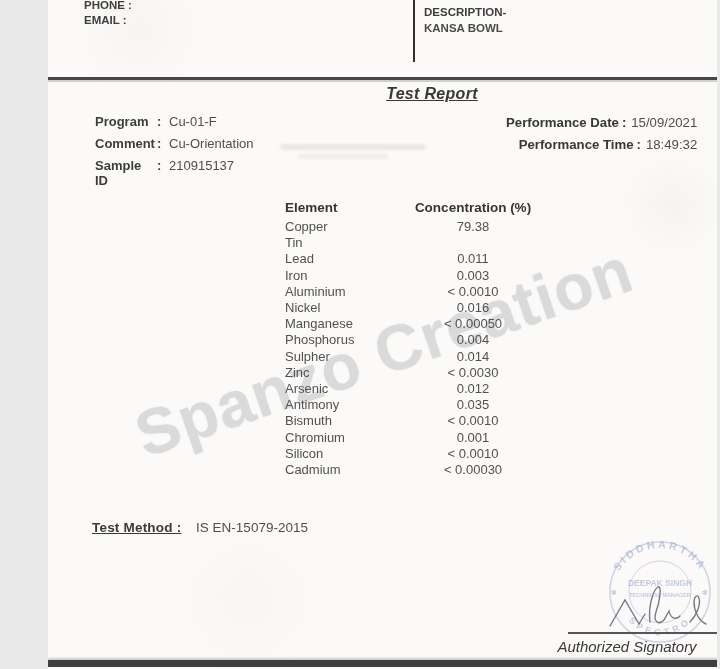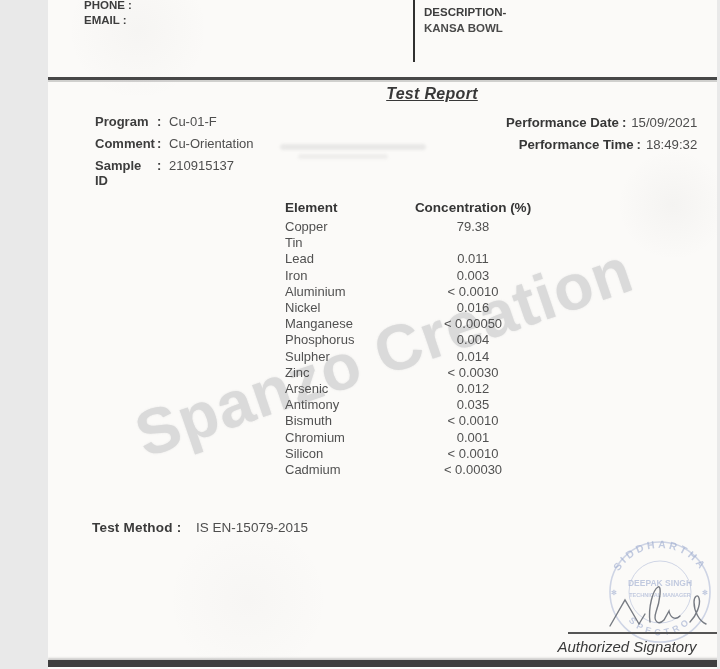--- a/index.html
+++ b/index.html
@@ -41,21 +41,21 @@
   
   .etable{left:237px;top:200px;}
   .thead{display:flex;font-size:13.5px;font-weight:bold;color:#353535;margin-bottom:4px;}
   .thead .el{font-weight:bold;}
   .el{width:128px;}
   .conc{width:120px;text-align:center;}
   .trow{display:flex;font-size:13px;line-height:16.2px;color:#515151;}
 
   
   .method{left:44px;top:520px;font-size:13.5px;}
-  .method .mlabel{font-weight:bold;color:#3a3a3a;letter-spacing:.2px;}
+  .method .mlabel{font-weight:bold;color:#3a3a3a;letter-spacing:.2px;text-decoration:underline;}
   .method .mvalue{margin-left:11px;color:#4e4e4e;}
 
   
   .watermark{
     left:78px;top:402px;transform-origin:0 0;transform:rotate(-19deg);
     font-size:64px;font-weight:bold;letter-spacing:1px;white-space:nowrap;
     color:#d7d7d7;opacity:.9;text-shadow:0 0 2px rgba(220,220,220,.8);
   }
 
   

